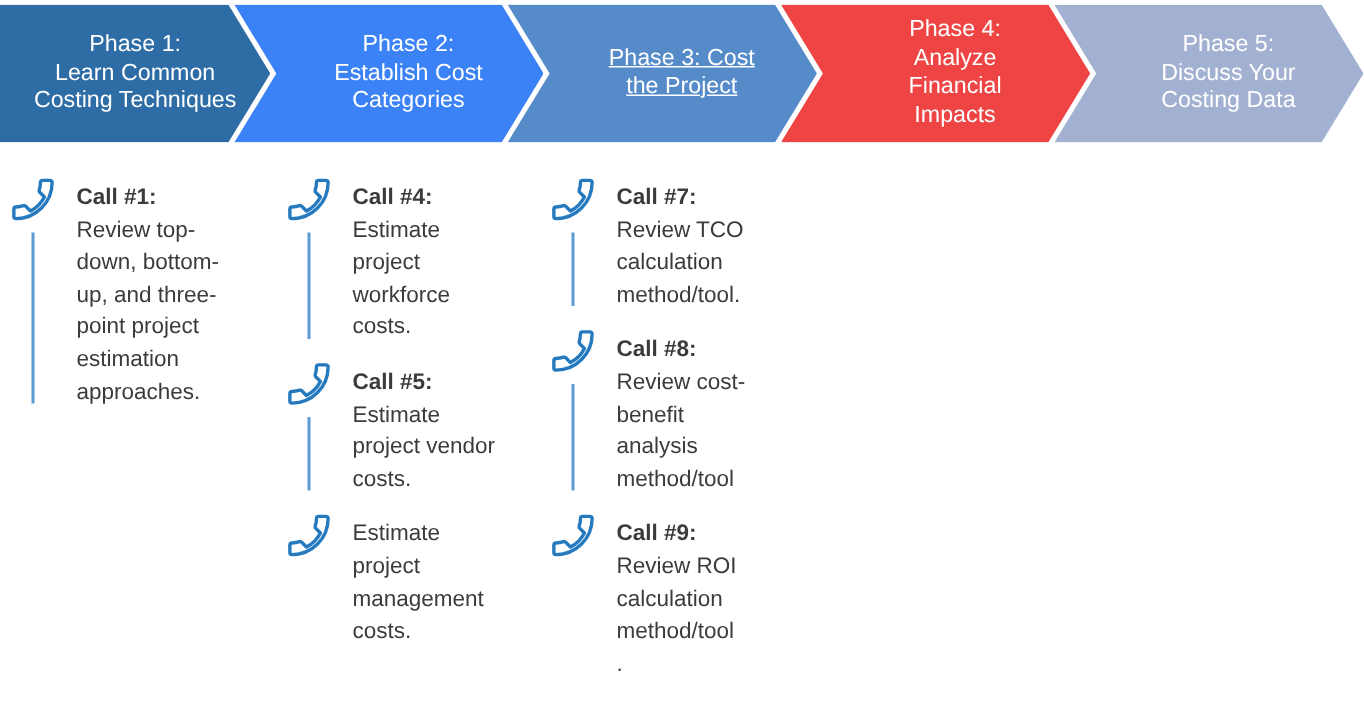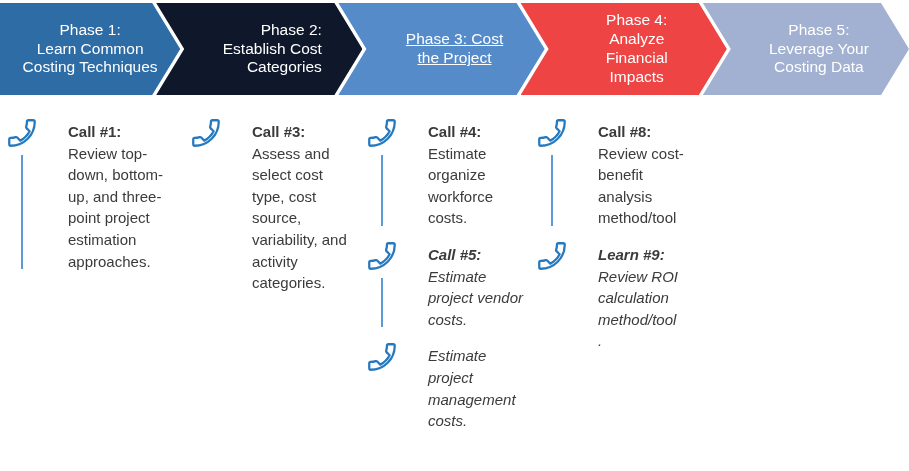--- a/index.html
+++ b/index.html
@@ -25,34 +25,34 @@
   }
   .phase-label { white-space:pre-line; padding:0 8px; }
 
   
   .calls {
     position:absolute; top:116px; left:4px; width:901px;
     display:grid; grid-template-columns:184px 176px 170px 176px 1fr;
   }
   .col { display:flex; flex-direction:column; }
   .call-item { display:flex; }
-  .call-item + .call-item { margin-top:10px;font-style:italic; }
+  .call-item + .call-item { margin-top:10px; }
   .icon-rail { flex:0 0 36px; width:36px; display:flex; flex-direction:column; align-items:center; }
   .phone-svg {
     width:34px; height:34px; flex:0 0 auto;
     transform:scaleX(-1);
     color:var(--phone-icon,#2579be);
   }
   .connector {
     width:2px; flex:1 1 auto; min-height:12px;
     background:var(--connector,#5b9bd5);
     margin-top:5px; margin-bottom:3px;
   }
   .call-text {
-    margin-left:28px; padding-top:5px;
+    margin-left:11px; padding-top:5px;
     color:var(--text,#3b3b3b);
     font-size:15px; line-height:1.44;
   }
   .call-title { font-weight:700; }
   .call-desc  { white-space:pre-line; }
   .c1 .call-text { width:108px; }
   .c2 .call-text { width:96px; }
   .c3 .call-text { width:96px; }
   .c4 .call-text { width:96px; }
   .c5 .call-text { width:108px; }
@@ -61,38 +61,38 @@
 <body>
 
 <div id="app">
 
   <div class="banner">
     <div class="phase first" style="background-color: rgb(46, 108, 165);">
       <div class="phase-label">Phase 1:
 Learn Common
 Costing Techniques</div>
     </div>
-    <div class="phase chev" style="background-color: #0f172a; text-align: right;">
+    <div class="phase chev" style="background-color: #3b82f6;">
       <div class="phase-label">Phase 2:
 Establish Cost
 Categories</div>
     </div>
     <div class="phase chev" style="background-color: rgb(86, 139, 202); text-decoration: underline;">
       <div class="phase-label">Phase 3: Cost
 the Project</div>
     </div>
     <div class="phase chev" style="background-color: #ef4444;">
       <div class="phase-label">Phase 4:
 Analyze
 Financial
 Impacts</div>
     </div>
     <div class="phase chev" style="background-color: rgb(162, 177, 209);">
       <div class="phase-label">Phase 5:
-Leverage Your
+Discuss Your
 Costing Data</div>
     </div>
   </div>
 
   <div class="calls">
 
     <div class="col c1">
       <div class="call-item">
         <div class="icon-rail">
           <svg class="phone-svg" viewBox="0 0 24 24" aria-hidden="true">
@@ -100,45 +100,32 @@
             </svg>
           <div class="connector"></div>
         </div>
         <div class="call-text">
           <div class="call-title">Call #1:</div>
           <div class="call-desc">Review top-down, bottom-up, and three-point project estimation approaches.</div>
         </div>
       </div>
     </div>
 
-    <div class="col c2">
-      <div class="call-item">
-        <div class="icon-rail">
-          <svg class="phone-svg" viewBox="0 0 24 24" aria-hidden="true">
-              <path d="M6.62 10.79c1.44 2.83 3.76 5.14 6.59 6.59l2.2-2.21c.27-.27.67-.36 1.02-.24 1.12.37 2.33.57 3.57.57.55 0 1 .45 1 1V20c0 .55-.45 1-1 1-9.39 0-17-7.61-17-17 0-.55.45-1 1-1h3.5c.55 0 1 .45 1 1 0 1.25.2 2.45.57 3.57.11.35.03.74-.25 1.02l-2.2 2.2z" fill="none" stroke="currentColor" stroke-width="1.6" stroke-linejoin="round"></path>
-            </svg>
-        </div>
-        <div class="call-text">
-          <div class="call-title">Call #3:</div>
-          <div class="call-desc">Assess and select cost type, cost source, variability, and activity categories.</div>
-        </div>
-      </div>
-    </div>
 
     <div class="col c3">
       <div class="call-item">
         <div class="icon-rail">
           <svg class="phone-svg" viewBox="0 0 24 24" aria-hidden="true">
               <path d="M6.62 10.79c1.44 2.83 3.76 5.14 6.59 6.59l2.2-2.21c.27-.27.67-.36 1.02-.24 1.12.37 2.33.57 3.57.57.55 0 1 .45 1 1V20c0 .55-.45 1-1 1-9.39 0-17-7.61-17-17 0-.55.45-1 1-1h3.5c.55 0 1 .45 1 1 0 1.25.2 2.45.57 3.57.11.35.03.74-.25 1.02l-2.2 2.2z" fill="none" stroke="currentColor" stroke-width="1.6" stroke-linejoin="round"></path>
             </svg>
           <div class="connector"></div>
         </div>
         <div class="call-text">
           <div class="call-title">Call #4:</div>
-          <div class="call-desc">Estimate organize workforce costs.</div>
+          <div class="call-desc">Estimate project workforce costs.</div>
         </div>
       </div>
       <div class="call-item">
         <div class="icon-rail">
           <svg class="phone-svg" viewBox="0 0 24 24" aria-hidden="true">
               <path d="M6.62 10.79c1.44 2.83 3.76 5.14 6.59 6.59l2.2-2.21c.27-.27.67-.36 1.02-.24 1.12.37 2.33.57 3.57.57.55 0 1 .45 1 1V20c0 .55-.45 1-1 1-9.39 0-17-7.61-17-17 0-.55.45-1 1-1h3.5c.55 0 1 .45 1 1 0 1.25.2 2.45.57 3.57.11.35.03.74-.25 1.02l-2.2 2.2z" fill="none" stroke="currentColor" stroke-width="1.6" stroke-linejoin="round"></path>
             </svg>
           <div class="connector"></div>
         </div>
         <div class="call-text">
@@ -160,32 +147,44 @@
 
     <div class="col c4">
       <div class="call-item">
         <div class="icon-rail">
           <svg class="phone-svg" viewBox="0 0 24 24" aria-hidden="true">
               <path d="M6.62 10.79c1.44 2.83 3.76 5.14 6.59 6.59l2.2-2.21c.27-.27.67-.36 1.02-.24 1.12.37 2.33.57 3.57.57.55 0 1 .45 1 1V20c0 .55-.45 1-1 1-9.39 0-17-7.61-17-17 0-.55.45-1 1-1h3.5c.55 0 1 .45 1 1 0 1.25.2 2.45.57 3.57.11.35.03.74-.25 1.02l-2.2 2.2z" fill="none" stroke="currentColor" stroke-width="1.6" stroke-linejoin="round"></path>
             </svg>
           <div class="connector"></div>
         </div>
         <div class="call-text">
+          <div class="call-title">Call #7:</div>
+          <div class="call-desc">Review TCO calculation method/tool.</div>
+        </div>
+      </div>
+      <div class="call-item">
+        <div class="icon-rail">
+          <svg class="phone-svg" viewBox="0 0 24 24" aria-hidden="true">
+              <path d="M6.62 10.79c1.44 2.83 3.76 5.14 6.59 6.59l2.2-2.21c.27-.27.67-.36 1.02-.24 1.12.37 2.33.57 3.57.57.55 0 1 .45 1 1V20c0 .55-.45 1-1 1-9.39 0-17-7.61-17-17 0-.55.45-1 1-1h3.5c.55 0 1 .45 1 1 0 1.25.2 2.45.57 3.57.11.35.03.74-.25 1.02l-2.2 2.2z" fill="none" stroke="currentColor" stroke-width="1.6" stroke-linejoin="round"></path>
+            </svg>
+          <div class="connector"></div>
+        </div>
+        <div class="call-text">
           <div class="call-title">Call #8:</div>
           <div class="call-desc">Review cost-benefit analysis method/tool</div>
         </div>
       </div>
       <div class="call-item">
         <div class="icon-rail">
           <svg class="phone-svg" viewBox="0 0 24 24" aria-hidden="true">
               <path d="M6.62 10.79c1.44 2.83 3.76 5.14 6.59 6.59l2.2-2.21c.27-.27.67-.36 1.02-.24 1.12.37 2.33.57 3.57.57.55 0 1 .45 1 1V20c0 .55-.45 1-1 1-9.39 0-17-7.61-17-17 0-.55.45-1 1-1h3.5c.55 0 1 .45 1 1 0 1.25.2 2.45.57 3.57.11.35.03.74-.25 1.02l-2.2 2.2z" fill="none" stroke="currentColor" stroke-width="1.6" stroke-linejoin="round"></path>
             </svg>
         </div>
         <div class="call-text">
-          <div class="call-title">Learn #9:</div>
+          <div class="call-title">Call #9:</div>
           <div class="call-desc">Review ROI calculation method/tool
 .</div>
         </div>
       </div>
     </div>
 
 
   </div>
 </div>
 

